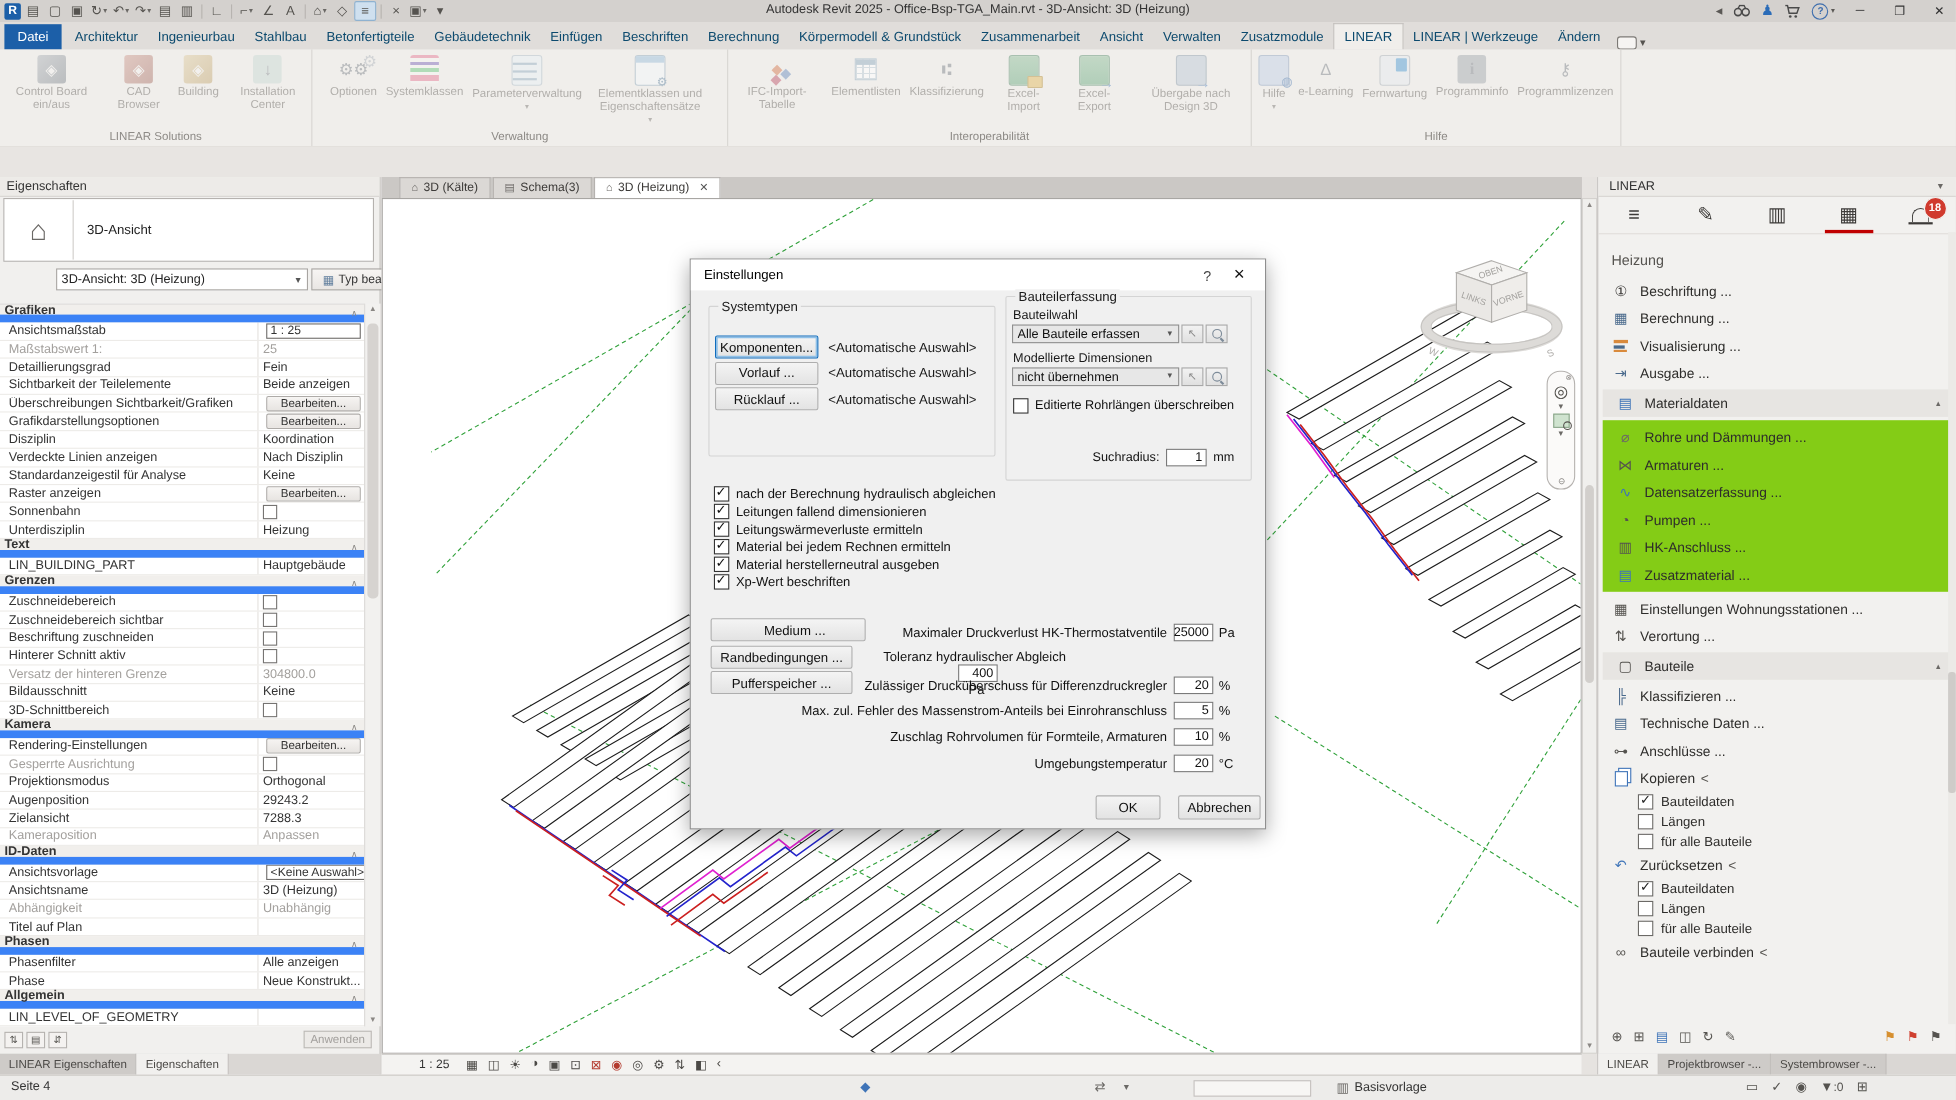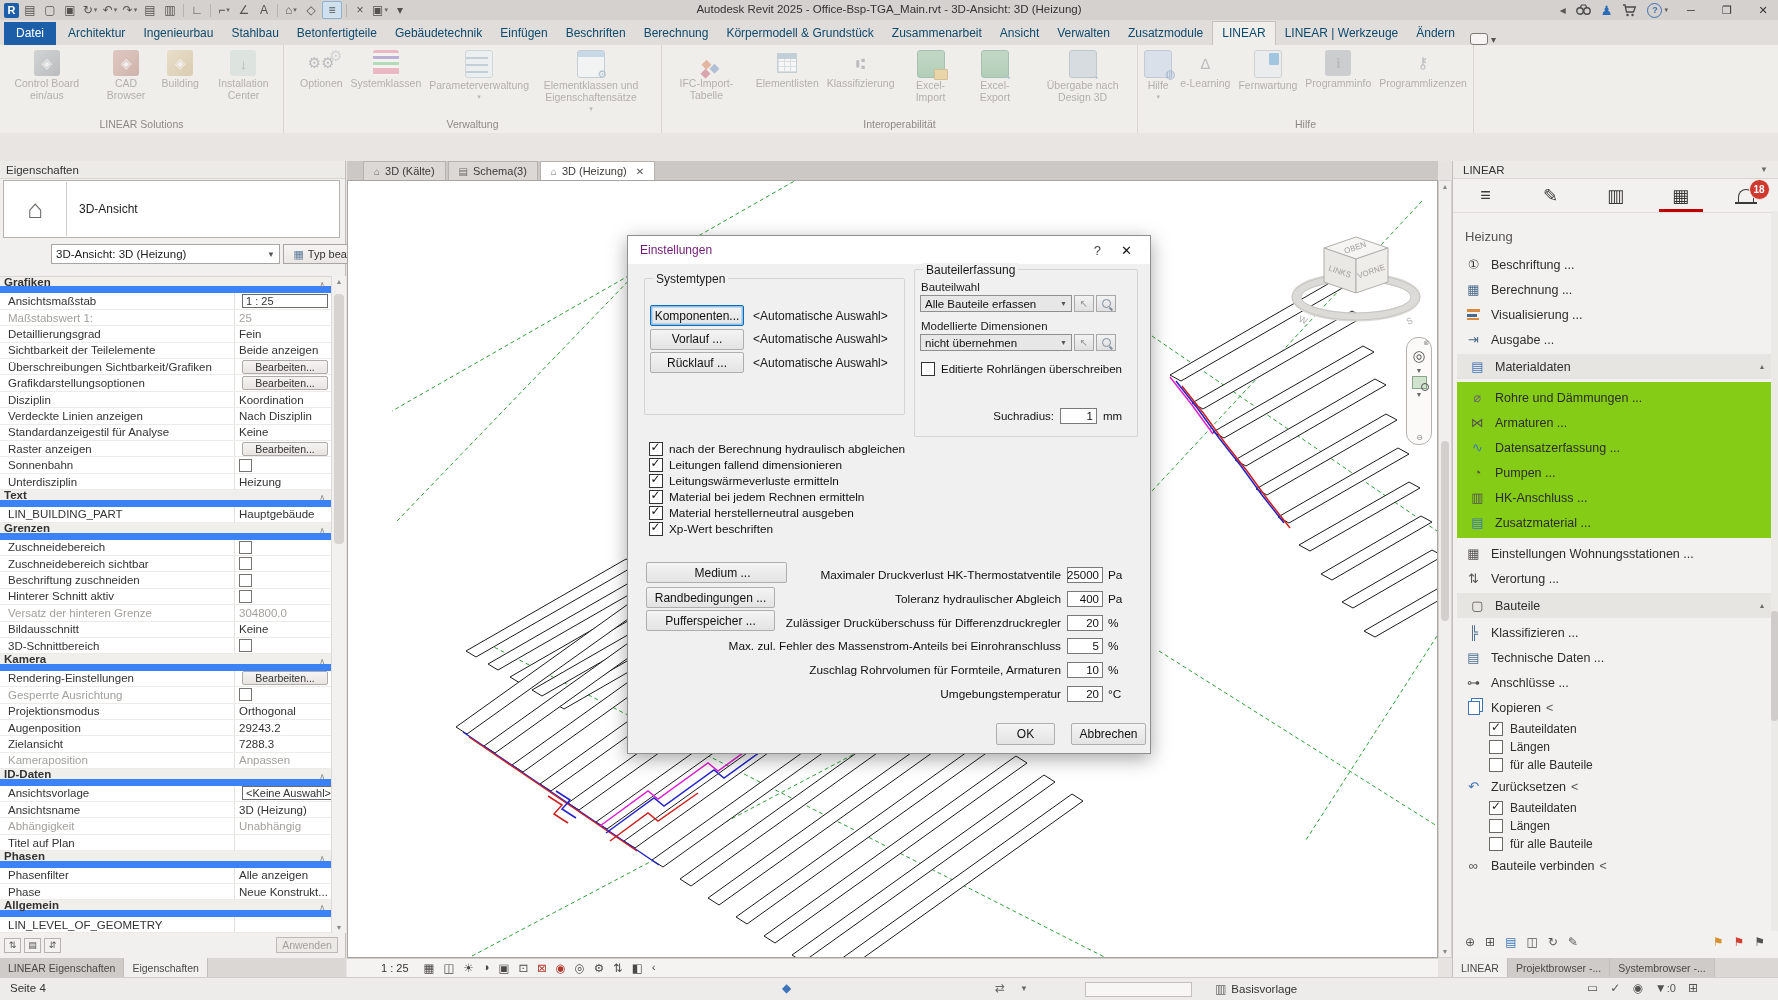--- a/index.html
+++ b/index.html
@@ -144,21 +144,21 @@
   #navtool .zbox::after{content:"";position:absolute;right:-3px;bottom:-3px;width:6px;height:6px;border:1.4px solid #55534f;border-radius:50%;}
   
   #vscroll{position:absolute;left:1438px;top:19px;width:14px;height:778px;background:#f0efed;border:1px solid #d4d1ce;box-sizing:border-box;}
   #vscroll .sarr{position:absolute;left:0;width:100%;text-align:center;font-size:7px;color:#8a8784;}
   #vscroll-thumb{position:absolute;left:2px;top:260px;width:8px;height:180px;background:#d2cfcc;border-radius:4px;}
 
   
   #dialog{position:absolute;left:627px;top:235px;width:522px;height:517px;background:#f0f0f0;
     border:1px solid #8f8f8f;box-shadow:0 5px 18px rgba(0,0,0,.35);z-index:50;font-size:12px;color:#111;}
   #dlg-title{height:28px;background:#fff;display:flex;align-items:center;padding:0 12px;}
-  #dlg-title .cap{font-size:12px;color:#701a75;}
+  #dlg-title .cap{font-size:12px;color:#000000;}
   #dlg-help{margin-left:auto;font-size:13px;color:#444;padding:0 14px;}
   #dlg-close{font-size:13px;color:#111;padding:0 6px;}
   .grp{position:absolute;border:1px solid #d4d4d4;border-radius:2px;}
   .grp .leg{position:absolute;left:8px;top:-7px;background:#f0f0f0;padding:0 3px;font-size:12px;color:#1a1a1a;}
   #grp-sys{left:16px;top:42px;width:259px;height:135px;}
   .sysrow{position:absolute;left:5px;display:flex;align-items:center;gap:9px;width:245px;}
   .wbtn{background:linear-gradient(#f4f4f4,#e3e3e3);border:1px solid #aeaeae;border-radius:2px;
     font-size:12px;color:#111;display:flex;align-items:center;justify-content:center;}
   .wbtn.focus{border:1px solid #0f6cbd;box-shadow:inset 0 0 0 1.5px #8ec0e8;}
   .sysrow .wbtn{width:92px;height:19px;flex:none;}
@@ -1123,21 +1123,21 @@
         <div class="wbtn act-btn" style="top: 326px; padding-left: 12px;">Medium ...</div>
         <div class="wbtn act-btn" style="top: 351px;">Randbedingungen ...</div>
         <div class="wbtn act-btn" style="top: 374px;">Pufferspeicher ...</div>
       </div>
     <div id="dlg-numerics">
         <div class="numrow" style="top: 330px;">
           <span class="nl">Maximaler Druckverlust HK-Thermostatventile</span>
           <span class="win">25000</span>
           <span class="un">Pa</span>
         </div>
-        <div class="numrow" style="top: 354px;">
+        <div class="numrow" style="top: 354px; flex-direction: column;">
           <span class="nl">Toleranz hydraulischer Abgleich</span>
           <span class="win">400</span>
           <span class="un">Pa</span>
         </div>
         <div class="numrow" style="top: 378px;">
           <span class="nl">Zulässiger Drucküberschuss für Differenzdruckregler</span>
           <span class="win">20</span>
           <span class="un">%</span>
         </div>
         <div class="numrow" style="top: 401px;">

